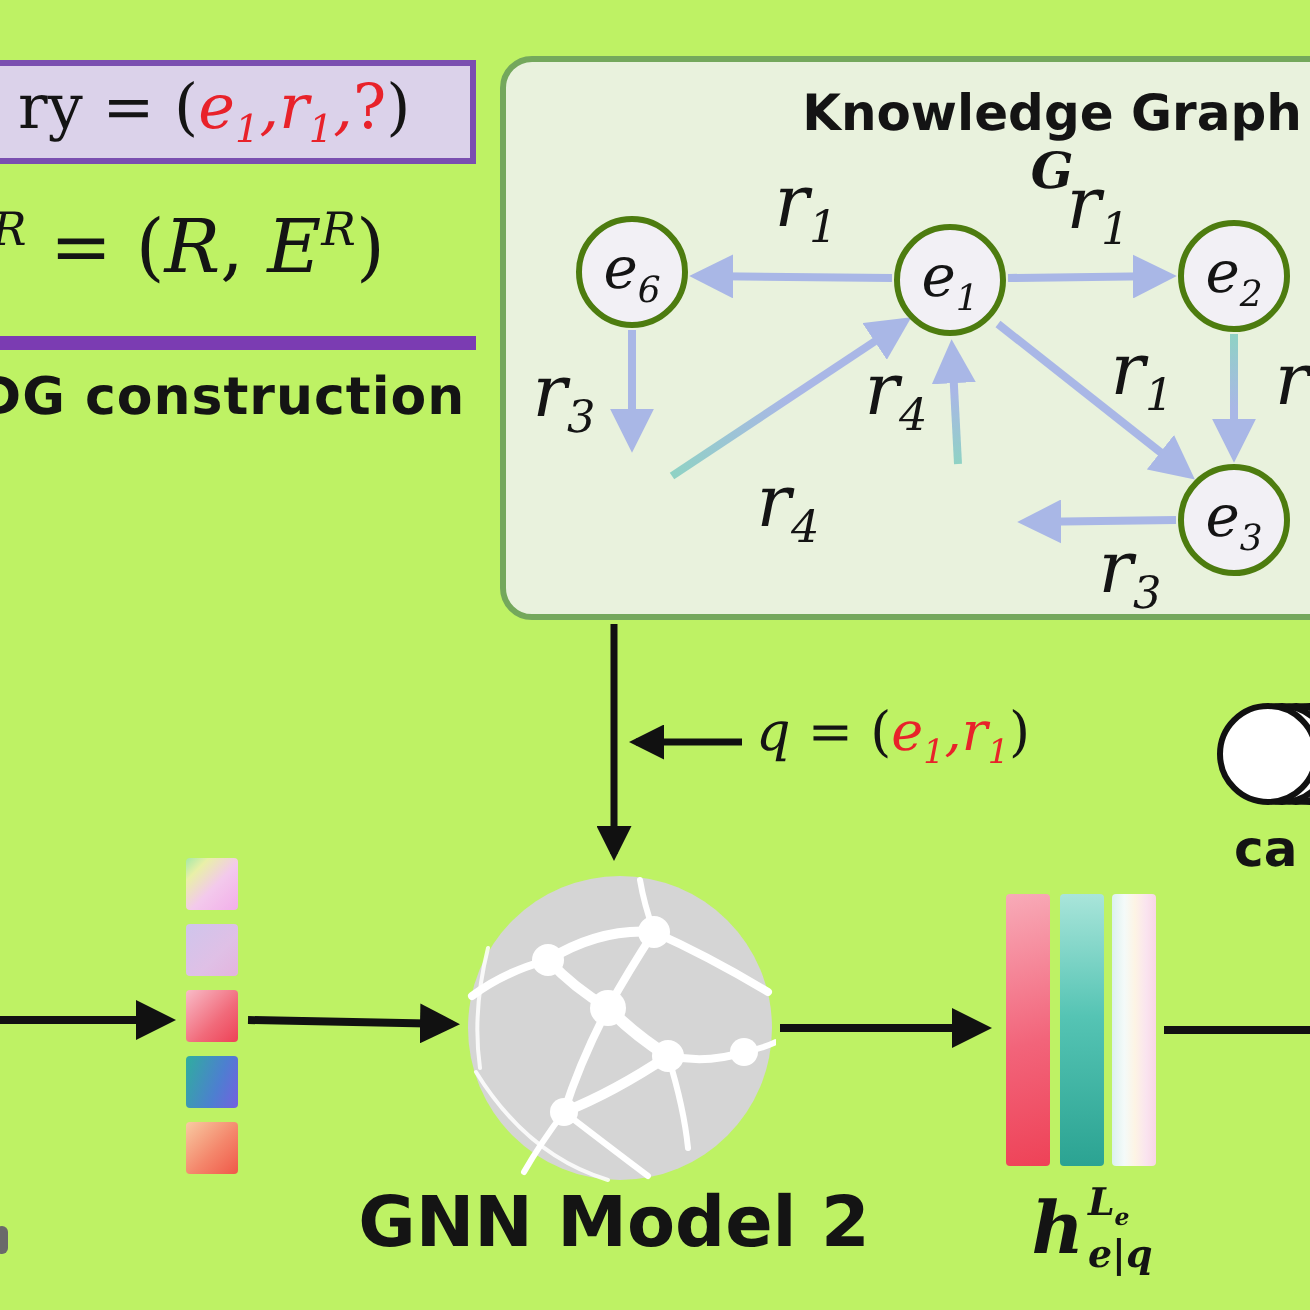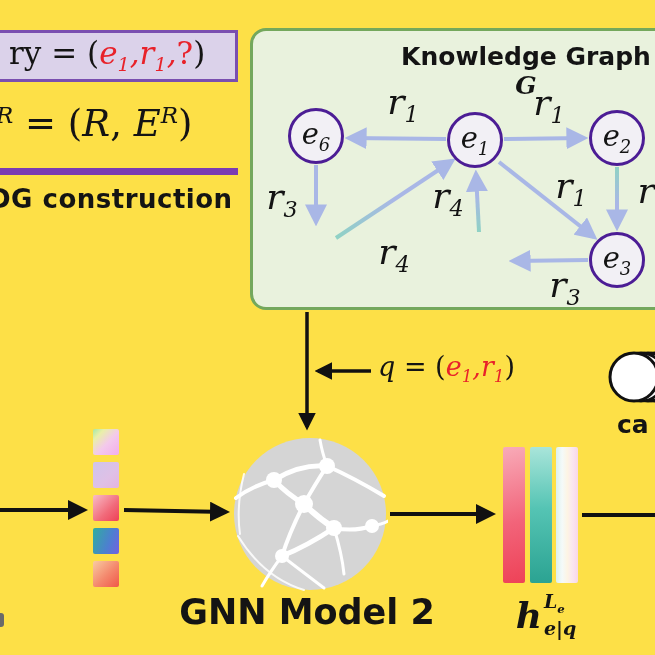--- a/index.html
+++ b/index.html
@@ -1,16 +1,16 @@
 <!DOCTYPE html>
 <html><head>
 <meta charset="utf-8">
 <style>
   html,body{margin:0;padding:0;background:#fff;}
-  #page{position:relative;width:655px;height:655px;overflow:hidden;background:#fde047;
+  #page{position:relative;width:655px;height:655px;overflow:hidden;background:#bef264;
         font-family:"DejaVu Sans",sans-serif;color:#141414;}
   .abs{position:absolute;}
   
   #query-box{left:-14px;top:30px;width:252px;height:52px;background:#dbd2ea;
              border:3px solid #7a4fb0;box-sizing:border-box;display:flex;align-items:center;}
   .math{font-family:"DejaVu Serif",serif;font-style:italic;}
   .upright{font-style:normal;}
   #query-box .math{font-size:31px;padding-left:20px;white-space:nowrap;}
   .red{color:#e8222a;}
   sub{font-size:0.62em;}
@@ -18,21 +18,21 @@
   
   #qdg-eq{left:-4px;top:102px;font-size:37px;white-space:nowrap;}
   
   #divider{left:0;top:168px;width:238px;height:7px;background:#7b3cb2;}
   #construction-label{left:-11px;top:184px;font-size:26px;font-weight:600;letter-spacing:0.5px;}
   
   #kg-box{left:250px;top:28px;width:420px;height:282px;background:#e9f2dd;
           border:3px solid #74a85c;border-radius:16px;box-sizing:border-box;}
   #kg-title{left:400px;top:42px;width:252px;text-align:center;font-size:25px;font-weight:600;}
   .kg-node{position:absolute;width:56px;height:56px;border-radius:50%;background:#f2f0f5;
-           border:3px solid #4c1d95;box-sizing:border-box;display:flex;align-items:center;
+           border:3px solid #4d7c0f;box-sizing:border-box;display:flex;align-items:center;
            justify-content:center;font-family:"DejaVu Serif",serif;font-style:italic;font-size:29px;}
   .elabel{position:absolute;font-family:"DejaVu Serif",serif;font-style:italic;font-size:36px;
           transform:translate(-50%,-50%);white-space:nowrap;}
   
   .sq{position:absolute;left:93px;width:26px;height:26px;border-radius:2px;}
   #sq1{top:429px;background:linear-gradient(135deg,#a5e8a8 0%,#e9f0a8 22%,#f3c9ec 55%,#f2aeea 100%);}
   #sq2{top:462px;background:linear-gradient(135deg,#cfc5ec 0%,#dfc0e6 60%,#e4b4de 100%);}
   #sq3{top:495px;background:linear-gradient(135deg,#f8bcc8 0%,#f16a7a 60%,#ee4156 100%);}
   #sq4{top:528px;background:linear-gradient(110deg,#2fae9e 0%,#4d7fd0 60%,#7460e0 100%);}
   #sq5{top:561px;background:linear-gradient(135deg,#f8cba2 0%,#f4876c 55%,#f05848 100%);}

